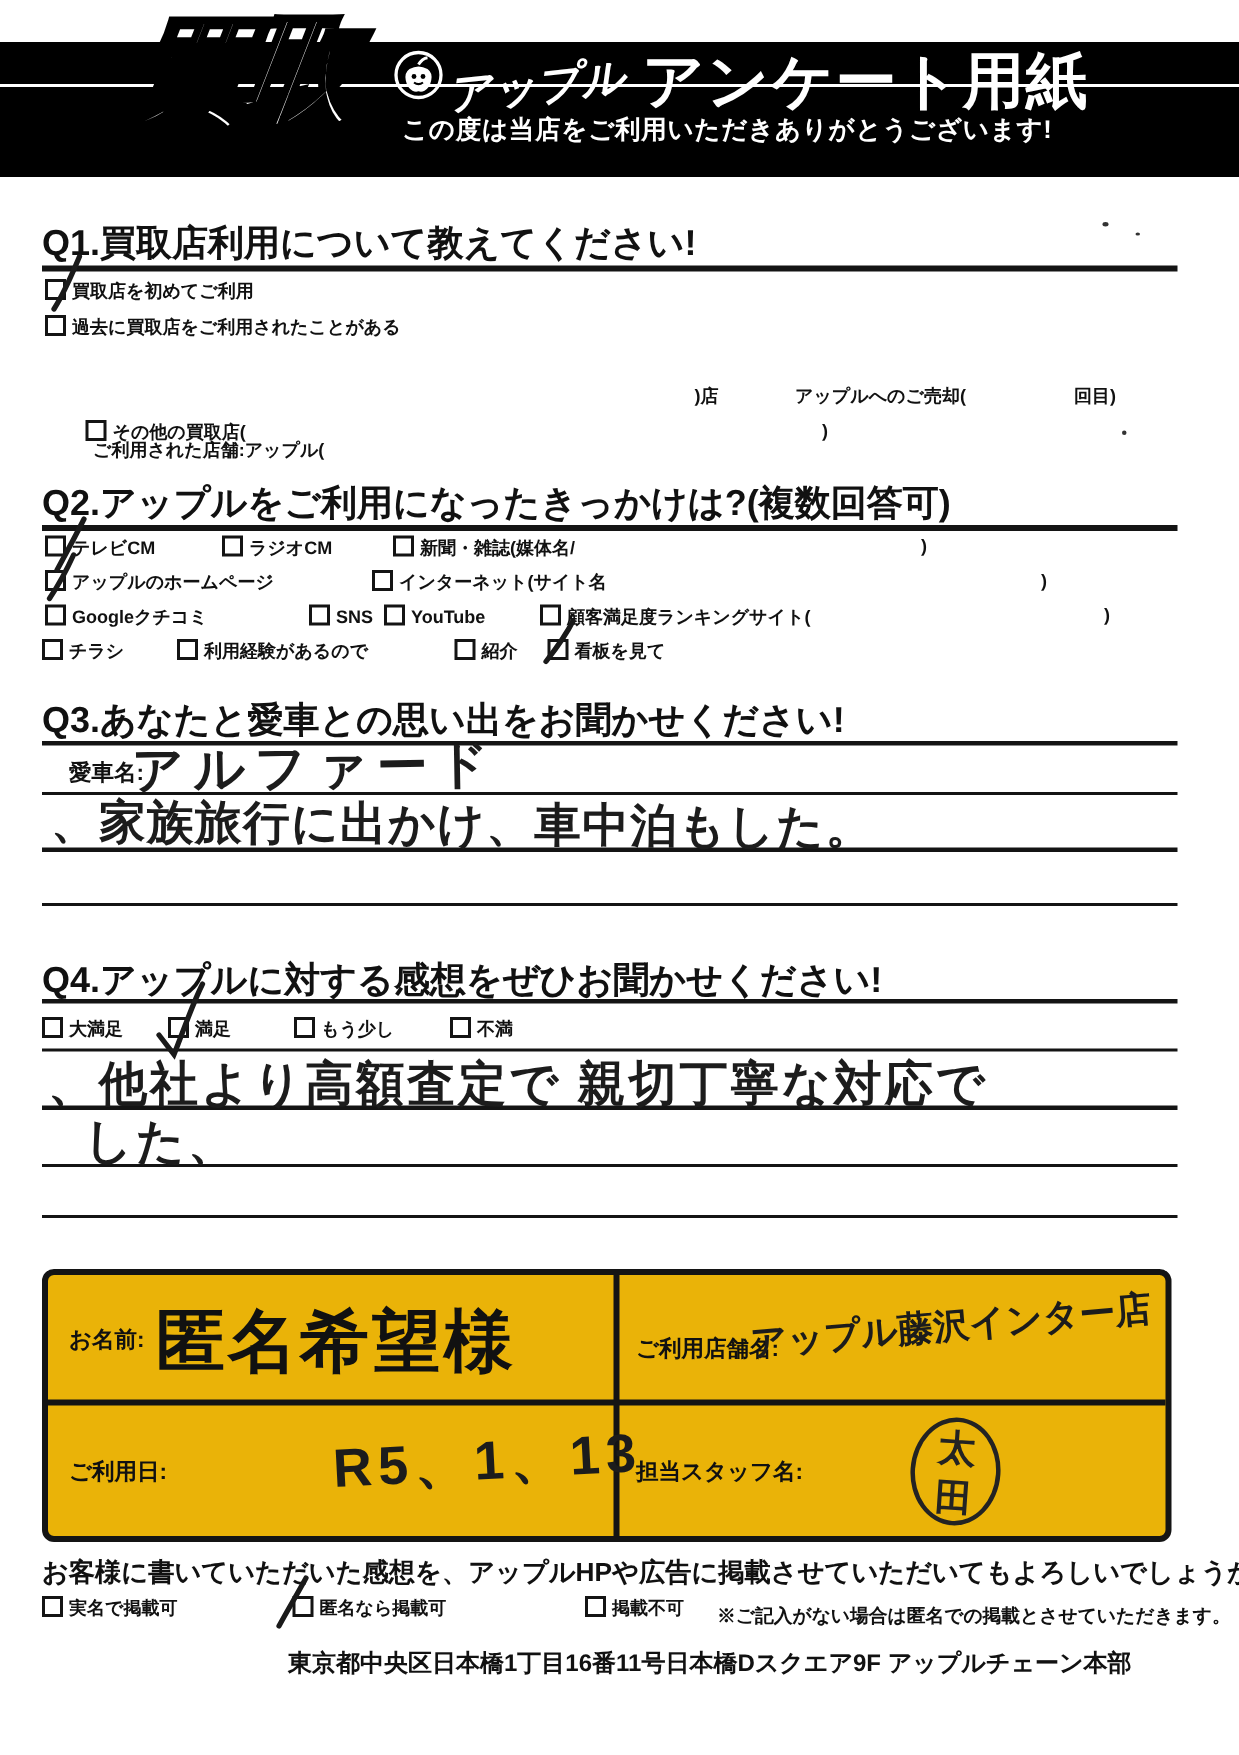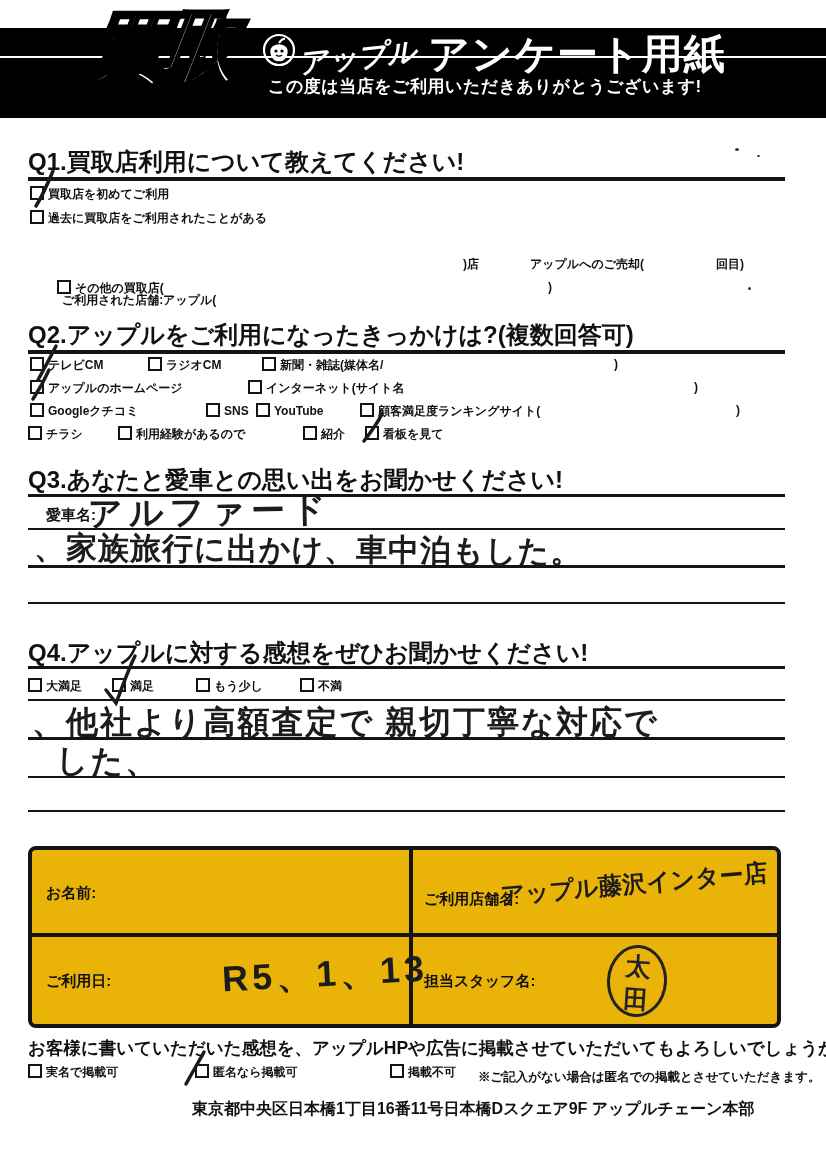--- a/index.html
+++ b/index.html
@@ -160,20 +160,21 @@
   <div class="abs rule" style="left:28px;top:810px;width:757px;height:2px;"></div>
 
   <span class="abs hand" style="left:32px;top:701px;font-size:32px;letter-spacing:2px;text-align:right;">、他社より高額査定で 親切丁寧な対応で</span>
   <span class="abs hand" style="left:56px;top:740px;font-size:32px;letter-spacing:2px;transform:rotate(1deg);">した、</span>
 
   <div id="info-table" class="abs" style="left:28px;top:846px;width:753px;height:182px;">
     <div class="abs rule" style="left:377px;top:0;width:4px;height:174px;"></div>
     <div class="abs rule" style="left:0;top:83px;width:745px;height:4px;"></div>
 
     <span class="abs cell-label" style="left:14px;top:34px;">お名前:</span>
+    <span class="abs bold nowrap" style="left:72px;top:14px;font-size:46px;letter-spacing:2px;">匿名希望様</span>
 
     <span class="abs cell-label" style="left:392px;top:40px;text-align:right;">ご利用店舗名:</span>
     <span class="abs hand" style="left:468px;top:18px;font-size:24px;transform:rotate(-5deg);">アップル藤沢インター店</span>
 
     <span class="abs cell-label" style="left:14px;top:122px;">ご利用日:</span>
     <span class="abs hand" style="left:190px;top:100px;font-size:36px;letter-spacing:4px;transform:rotate(-3deg);">R5、1、13</span>
 
     <span class="abs cell-label" style="left:392px;top:122px;">担当スタッフ名:</span>
     <div id="stamp" class="abs" style="left:575px;top:95px;width:60px;height:72px;">
       <div>太</div>

